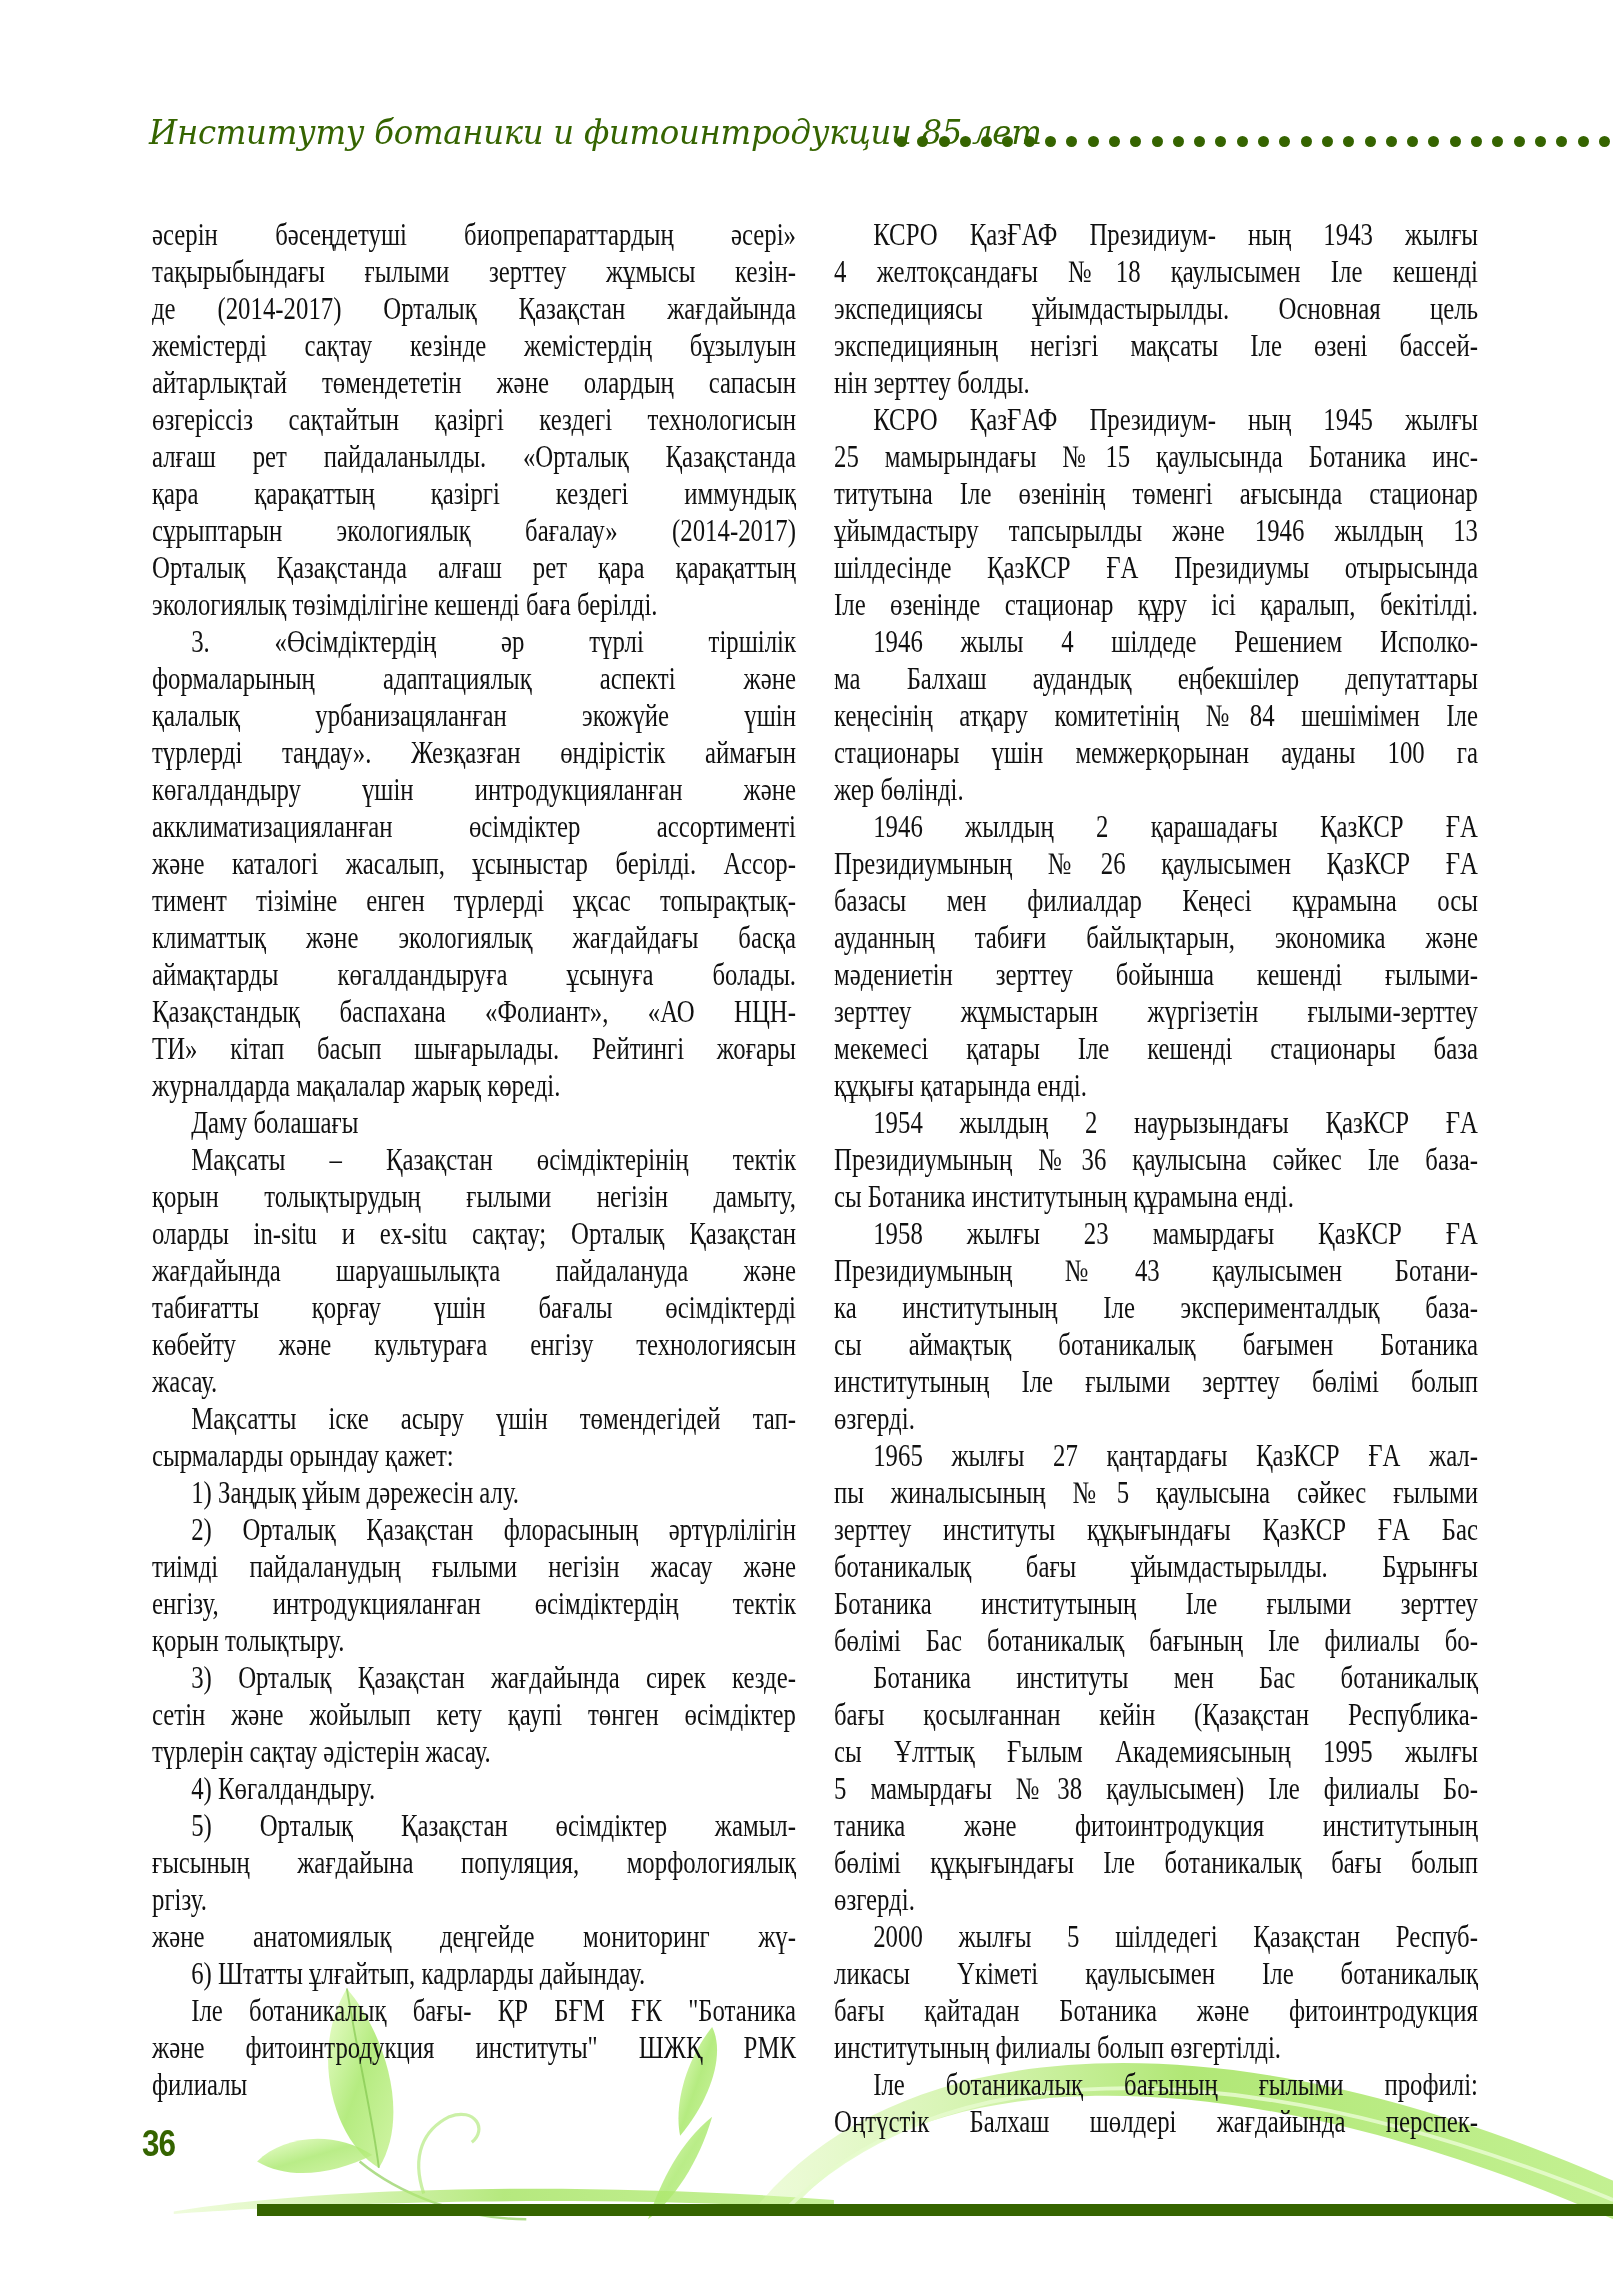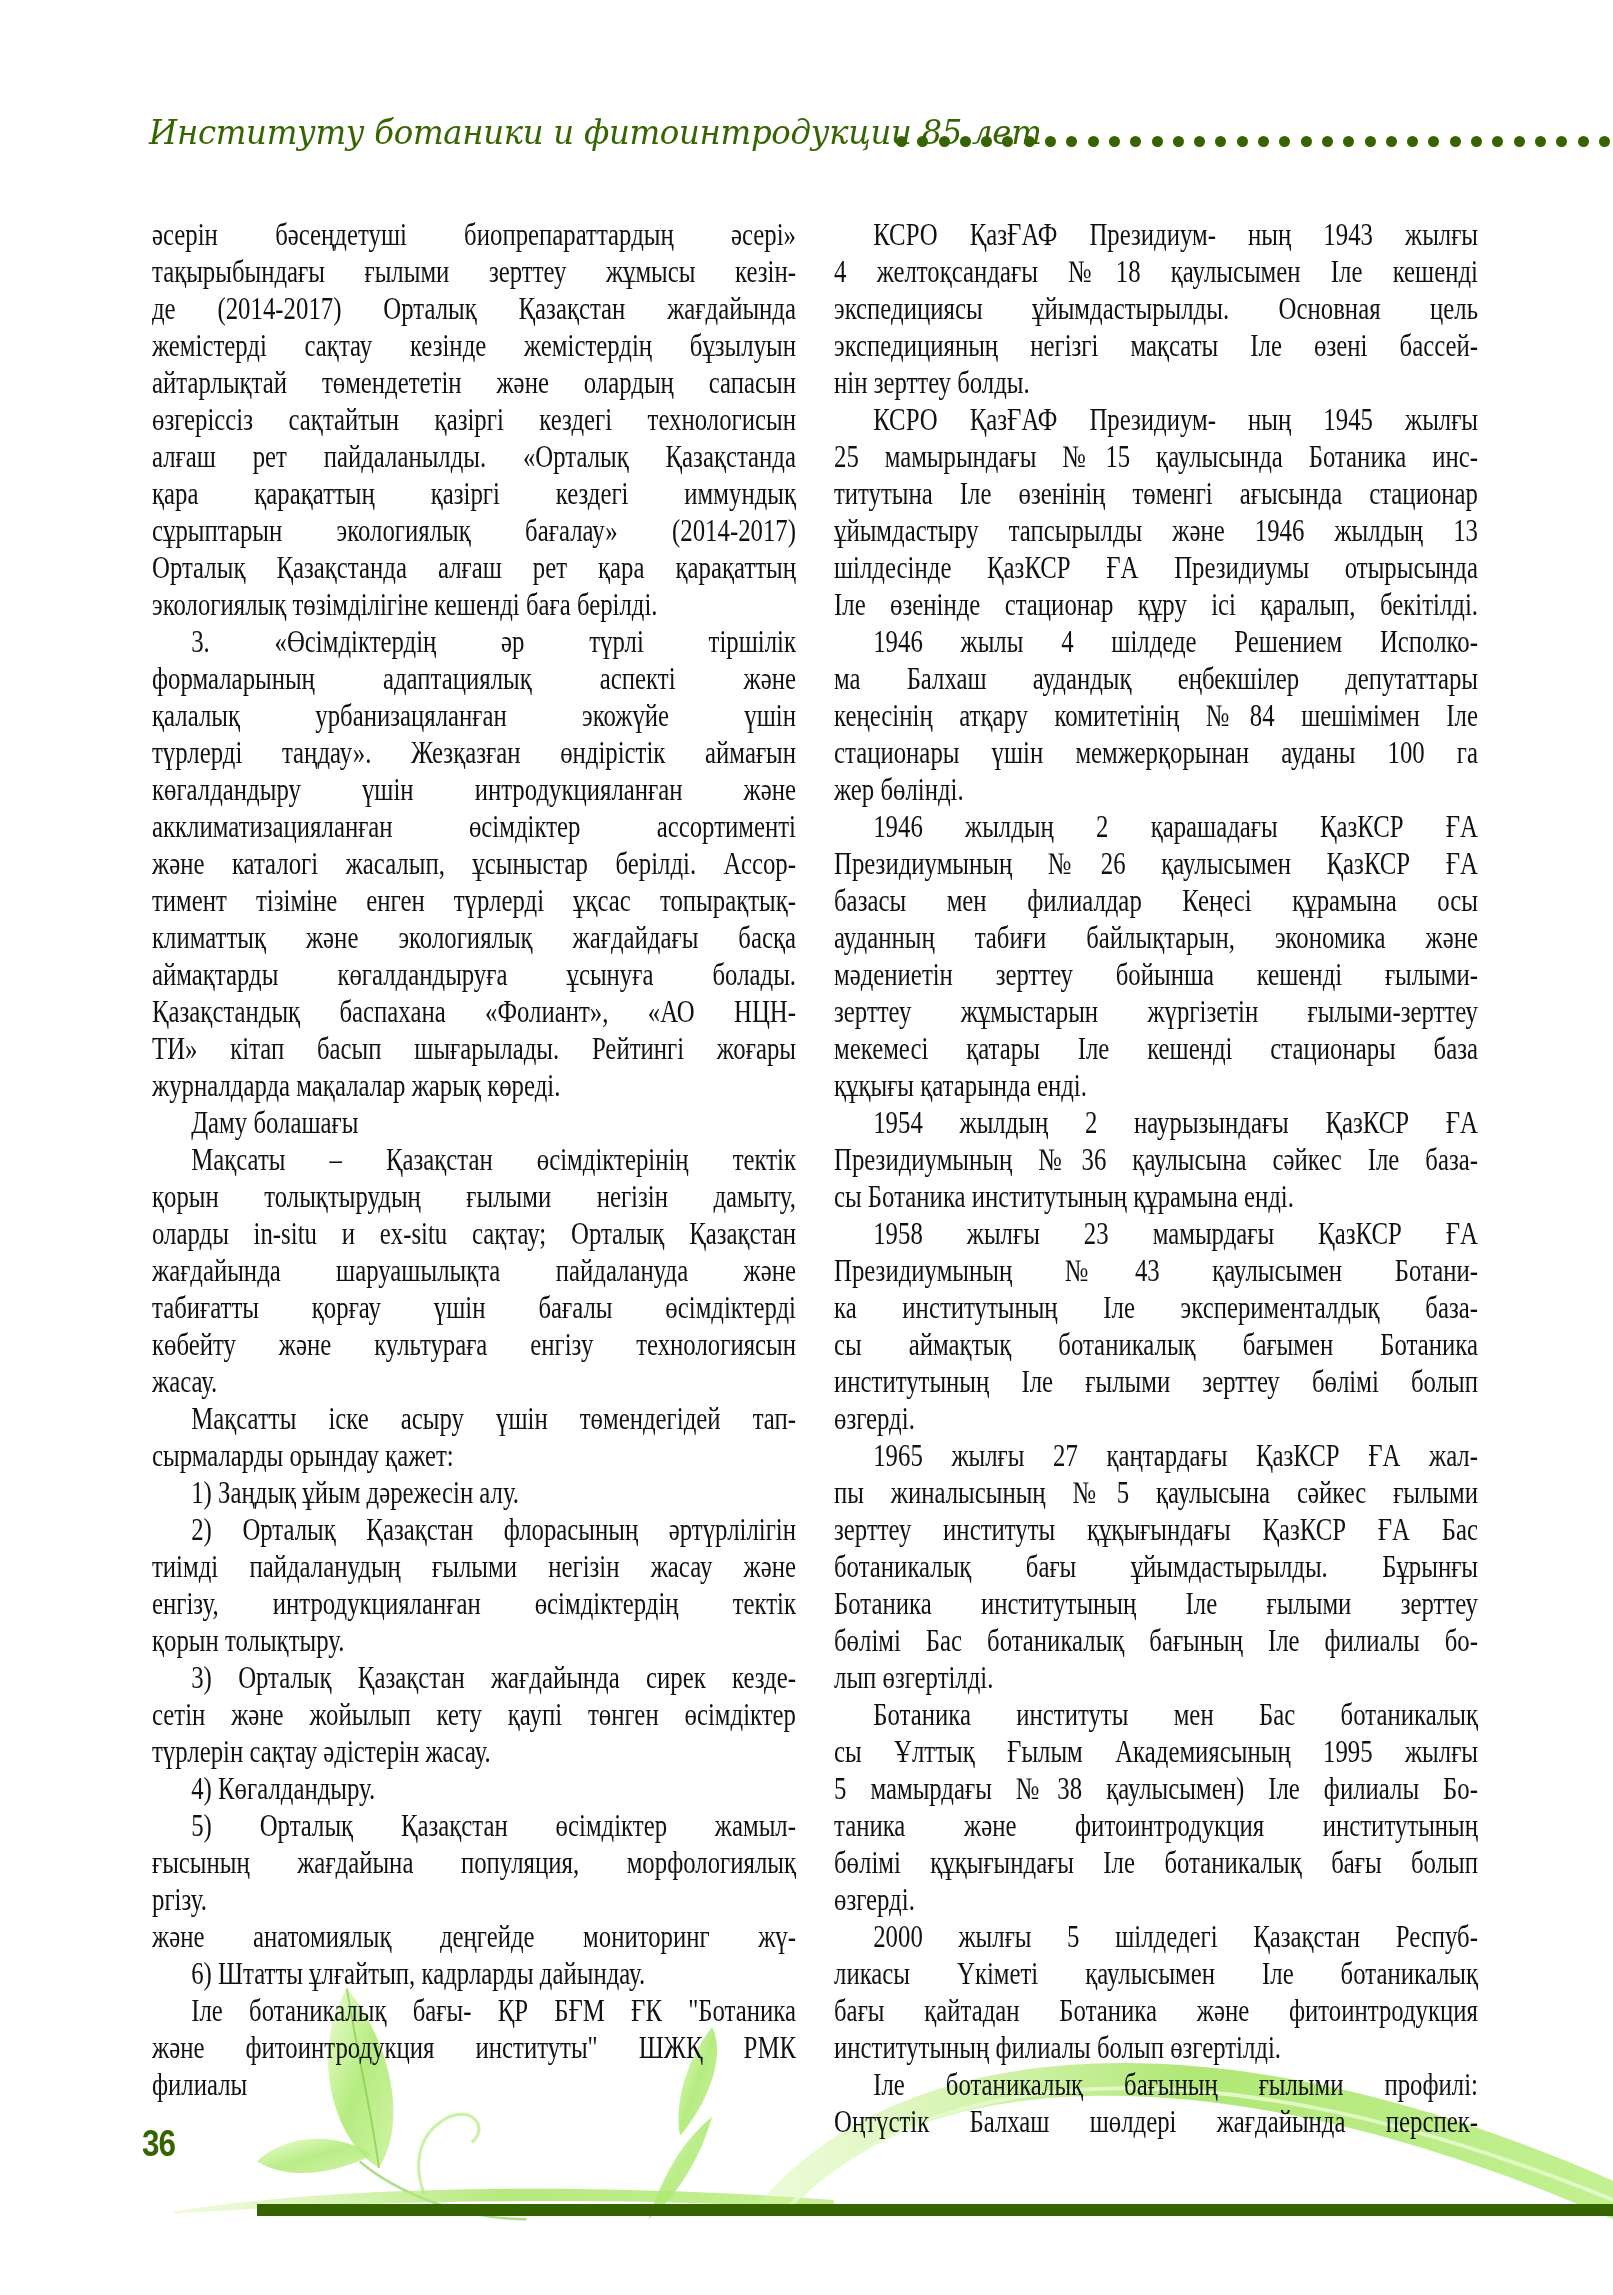--- a/index.html
+++ b/index.html
@@ -210,22 +210,22 @@
       <div class="ln"><span class="t">ка институтының Іле эксперименталдық база-</span></div>
       <div class="ln"><span class="t">сы аймақтық ботаникалық бағымен Ботаника</span></div>
       <div class="ln"><span class="t">институтының Іле ғылыми зерттеу бөлімі болып</span></div>
       <div class="ln last"><span class="t">өзгерді.</span></div>
       <div class="ln indent"><span class="t">1965 жылғы 27 қаңтардағы ҚазКСР ҒА жал-</span></div>
       <div class="ln"><span class="t">пы жиналысының №5 қаулысына сәйкес ғылыми</span></div>
       <div class="ln"><span class="t">зерттеу институты құқығындағы ҚазКСР ҒА Бас</span></div>
       <div class="ln"><span class="t">ботаникалық бағы ұйымдастырылды. Бұрынғы</span></div>
       <div class="ln"><span class="t">Ботаника институтының Іле ғылыми зерттеу</span></div>
       <div class="ln"><span class="t">бөлімі Бас ботаникалық бағының Іле филиалы бо-</span></div>
-      <div class="ln last"><span class="t">лып өзгертілді.</span></div>
       <div class="ln indent"><span class="t">Ботаника институты мен Бас ботаникалық</span></div>
+      <div class="ln"><span class="t">бағы қосылғаннан кейін (Қазақстан Республика-</span></div>
       <div class="ln"><span class="t">сы Ұлттық Ғылым Академиясының 1995 жылғы</span></div>
       <div class="ln"><span class="t">5 мамырдағы №38 қаулысымен) Іле филиалы Бо-</span></div>
       <div class="ln"><span class="t">таника және фитоинтродукция институтының</span></div>
       <div class="ln"><span class="t">бөлімі құқығындағы Іле ботаникалық бағы болып</span></div>
       <div class="ln last"><span class="t">өзгерді.</span></div>
       <div class="ln indent"><span class="t">2000 жылғы 5 шілдедегі Қазақстан Респуб-</span></div>
       <div class="ln"><span class="t">ликасы Үкіметі қаулысымен Іле ботаникалық</span></div>
       <div class="ln"><span class="t">бағы қайтадан Ботаника және фитоинтродукция</span></div>
       <div class="ln last"><span class="t">институтының филиалы болып өзгертілді.</span></div>
       <div class="ln indent"><span class="t">Іле ботаникалық бағының ғылыми профилі:</span></div>

